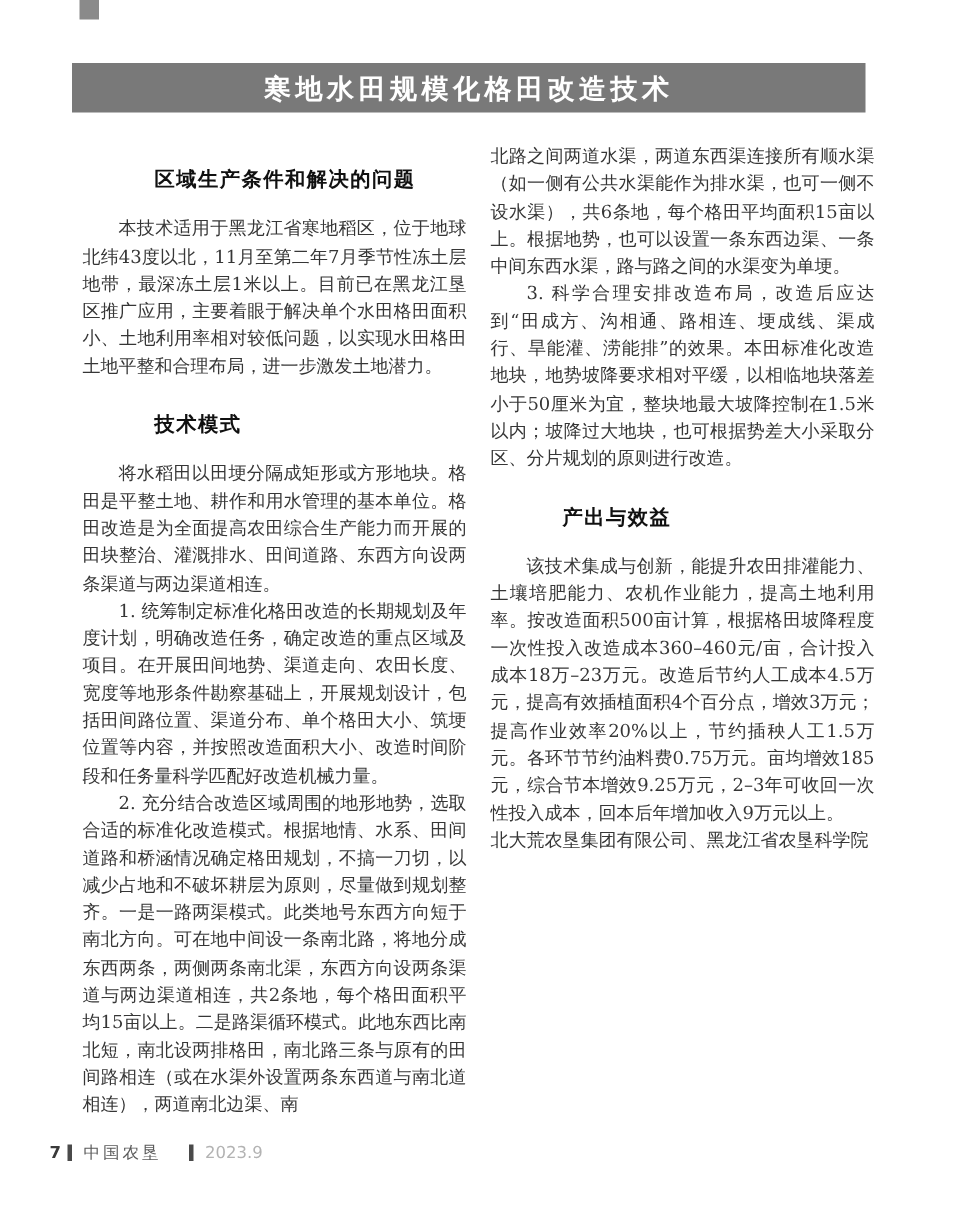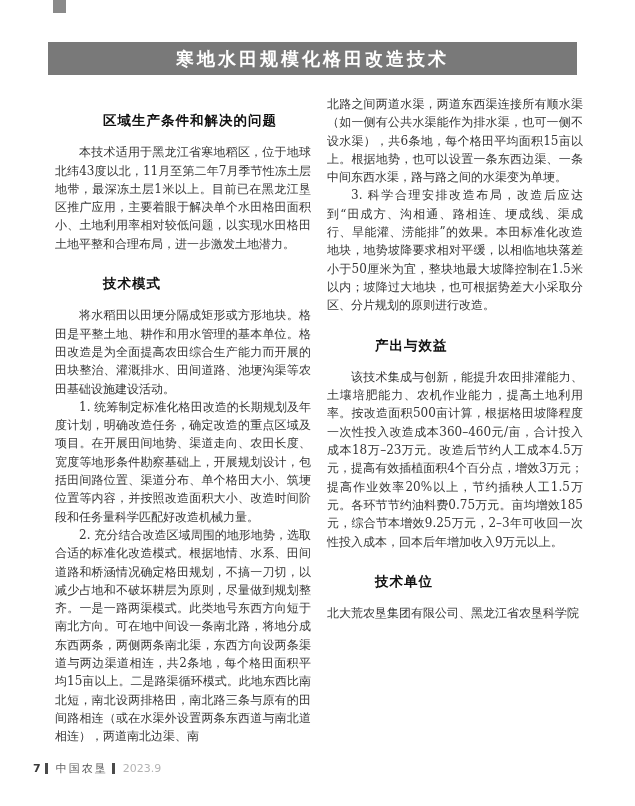--- a/index.html
+++ b/index.html
@@ -56,47 +56,46 @@
   .section-heading.first { margin-top: 16px; }
   .contact p { text-indent: 0; }
   .footer {
     position: absolute; left: 33px; top: 761px;
     display: flex; align-items: center;
     font-family: "DejaVu Sans", sans-serif;
     font-size: 11px;
   }
   .footer .page-num { font-weight: bold; color: #3a3a3a; margin-right: 2px; }
   .footer .bar { width: 3px; height: 11px; background: #4a4a4a; margin: 0 8px 0 2px; }
-  .footer .journal { color: #5a5a5a; letter-spacing: 2px; margin-right: 2px; }
+  .footer .journal { color: #5a5a5a; letter-spacing: 2px; margin-right: 16px; }
   .footer .issue { color: #b3b3b3; }
 </style>
 </head>
 <body>
 
 <div class="corner-mark"></div>
 
 <div class="banner">
   <span class="banner-title">寒地水田规模化格田改造技术</span>
 </div>
 
 <div class="columns">
   <div class="col">
     <div class="section-heading first">区域生产条件和解决的问题</div>
     <p>本技术适用于黑龙江省寒地稻区，位于地球北纬43度以北，11月至第二年7月季节性冻土层地带，最深冻土层1米以上。目前已在黑龙江垦区推广应用，主要着眼于解决单个水田格田面积小、土地利用率相对较低问题，以实现水田格田土地平整和合理布局，进一步激发土地潜力。</p>
     <div class="section-heading">技术模式</div>
-    <p>将水稻田以田埂分隔成矩形或方形地块。格田是平整土地、耕作和用水管理的基本单位。格田改造是为全面提高农田综合生产能力而开展的田块整治、灌溉排水、田间道路、池埂沟渠等农田基础设施建设活动。</p>
+    <p>将水稻田以田埂分隔成矩形或方形地块。格田是平整土地、耕作和用水管理的基本单位。格田改造是为全面提高农田综合生产能力而开展的田块整治、灌溉排水、田间道路、东西方向设两条渠道与两边渠道相连。</p>
     <p>1. 统筹制定标准化格田改造的长期规划及年度计划，明确改造任务，确定改造的重点区域及项目。在开展田间地势、渠道走向、农田长度、宽度等地形条件勘察基础上，开展规划设计，包括田间路位置、渠道分布、单个格田大小、筑埂位置等内容，并按照改造面积大小、改造时间阶段和任务量科学匹配好改造机械力量。</p>
     <p>2. 充分结合改造区域周围的地形地势，选取合适的标准化改造模式。根据地情、水系、田间道路和桥涵情况确定格田规划，不搞一刀切，以减少占地和不破坏耕层为原则，尽量做到规划整齐。一是一路两渠模式。此类地号东西方向短于南北方向。可在地中间设一条南北路，将地分成东西两条，两侧两条南北渠，东西方向设两条渠道与两边渠道相连，共2条地，每个格田面积平均15亩以上。二是路渠循环模式。此地东西比南北短，南北设两排格田，南北路三条与原有的田间路相连（或在水渠外设置两条东西道与南北道相连），两道南北边渠、南</p>
   </div>
   <div class="col">
     <p class="no-indent">北路之间两道水渠，两道东西渠连接所有顺水渠（如一侧有公共水渠能作为排水渠，也可一侧不设水渠），共6条地，每个格田平均面积15亩以上。根据地势，也可以设置一条东西边渠、一条中间东西水渠，路与路之间的水渠变为单埂。</p>
     <p>3. 科学合理安排改造布局，改造后应达到“田成方、沟相通、路相连、埂成线、渠成行、旱能灌、涝能排”的效果。本田标准化改造地块，地势坡降要求相对平缓，以相临地块落差小于50厘米为宜，整块地最大坡降控制在1.5米以内；坡降过大地块，也可根据势差大小采取分区、分片规划的原则进行改造。</p>
     <div class="section-heading">产出与效益</div>
     <p>该技术集成与创新，能提升农田排灌能力、土壤培肥能力、农机作业能力，提高土地利用率。按改造面积500亩计算，根据格田坡降程度一次性投入改造成本360–460元/亩，合计投入成本18万–23万元。改造后节约人工成本4.5万元，提高有效插植面积4个百分点，增效3万元；提高作业效率20%以上，节约插秧人工1.5万元。各环节节约油料费0.75万元。亩均增效185元，综合节本增效9.25万元，2–3年可收回一次性投入成本，回本后年增加收入9万元以上。</p>
-    <div class="section-heading">技术单位</div>
     <div class="contact">
       <p>北大荒农垦集团有限公司、黑龙江省农垦科学院</p>
     </div>
   </div>
 </div>
 
 <div class="footer">
   <span class="page-num">7</span>
   <span class="bar"></span>
   <span class="journal">中国农垦</span>

